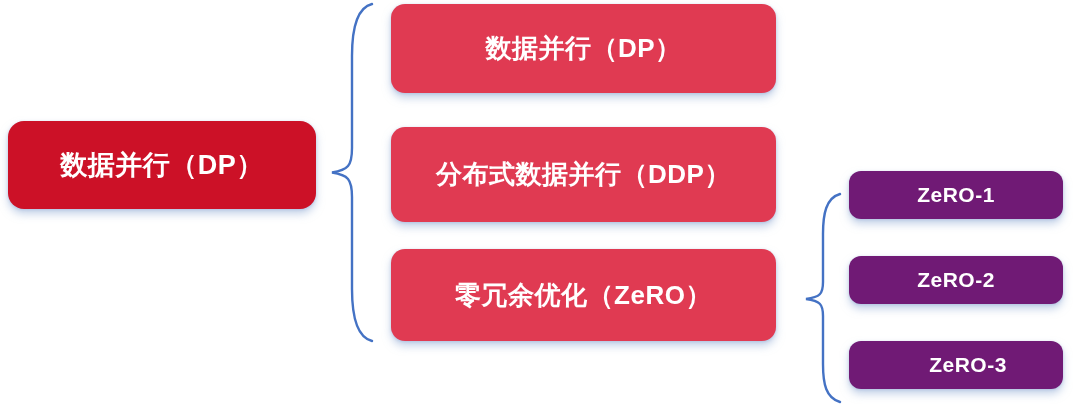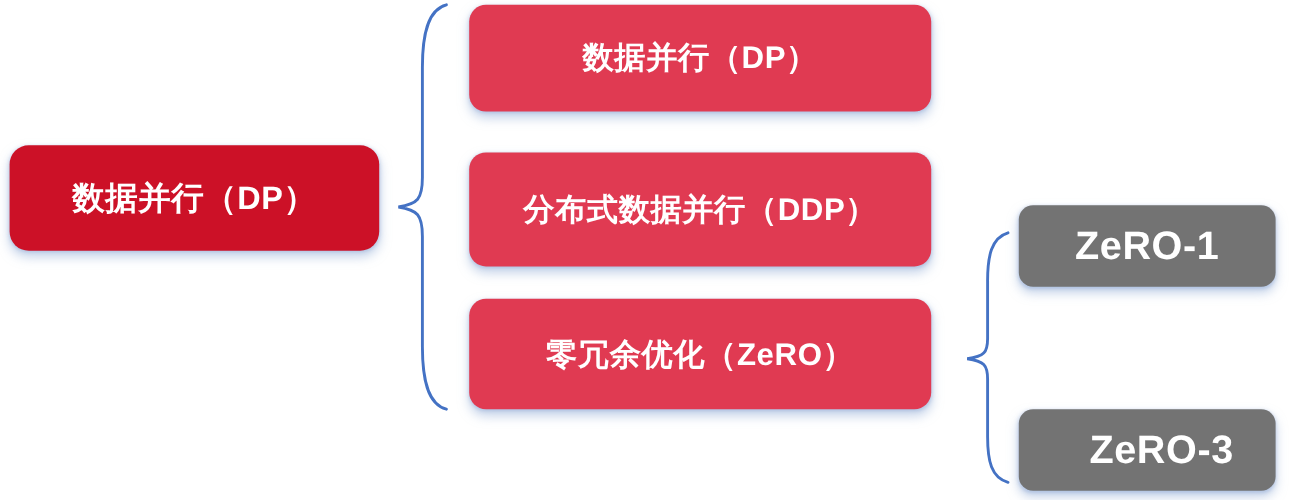--- a/index.html
+++ b/index.html
@@ -58,23 +58,23 @@
     font-size: 26px;
   }
   .node.mid-1 { top: 4px;   height: 89px; }
   .node.mid-2 { top: 127px; height: 95px; }
   .node.mid-3 { top: 249px; height: 92px; }
 
   
   .node.leaf {
     left: 849px;
     width: 214px;
-    height: 68px;
-    background: #737373;
-    font-size: 33px;
+    height: 48px;
+    background: #701a75;
+    font-size: 21px;
     border-radius: 12px;
   }
   .node.leaf-1 { top: 171px; }
   .node.leaf-2 { top: 256px; }
   .node.leaf-3 { top: 341px; padding-left: 24px; }
 
   .brace {
     position: absolute;
     pointer-events: none;
   }
@@ -126,18 +126,21 @@
              C 23 104, 20 107, 6 109
              C 20 111, 23 114, 23 126
              L 23 174
              C 23 194, 26 208, 40 212"></path>
   </svg>
 
   <div class="node leaf leaf-1">
     <span>ZeRO-1</span>
   </div>
 
+  <div class="node leaf leaf-2">
+    <span>ZeRO-2</span>
+  </div>
 
   <div class="node leaf leaf-3">
     <span>ZeRO-3</span>
   </div>
 
 </div>
 
 </body></html>

